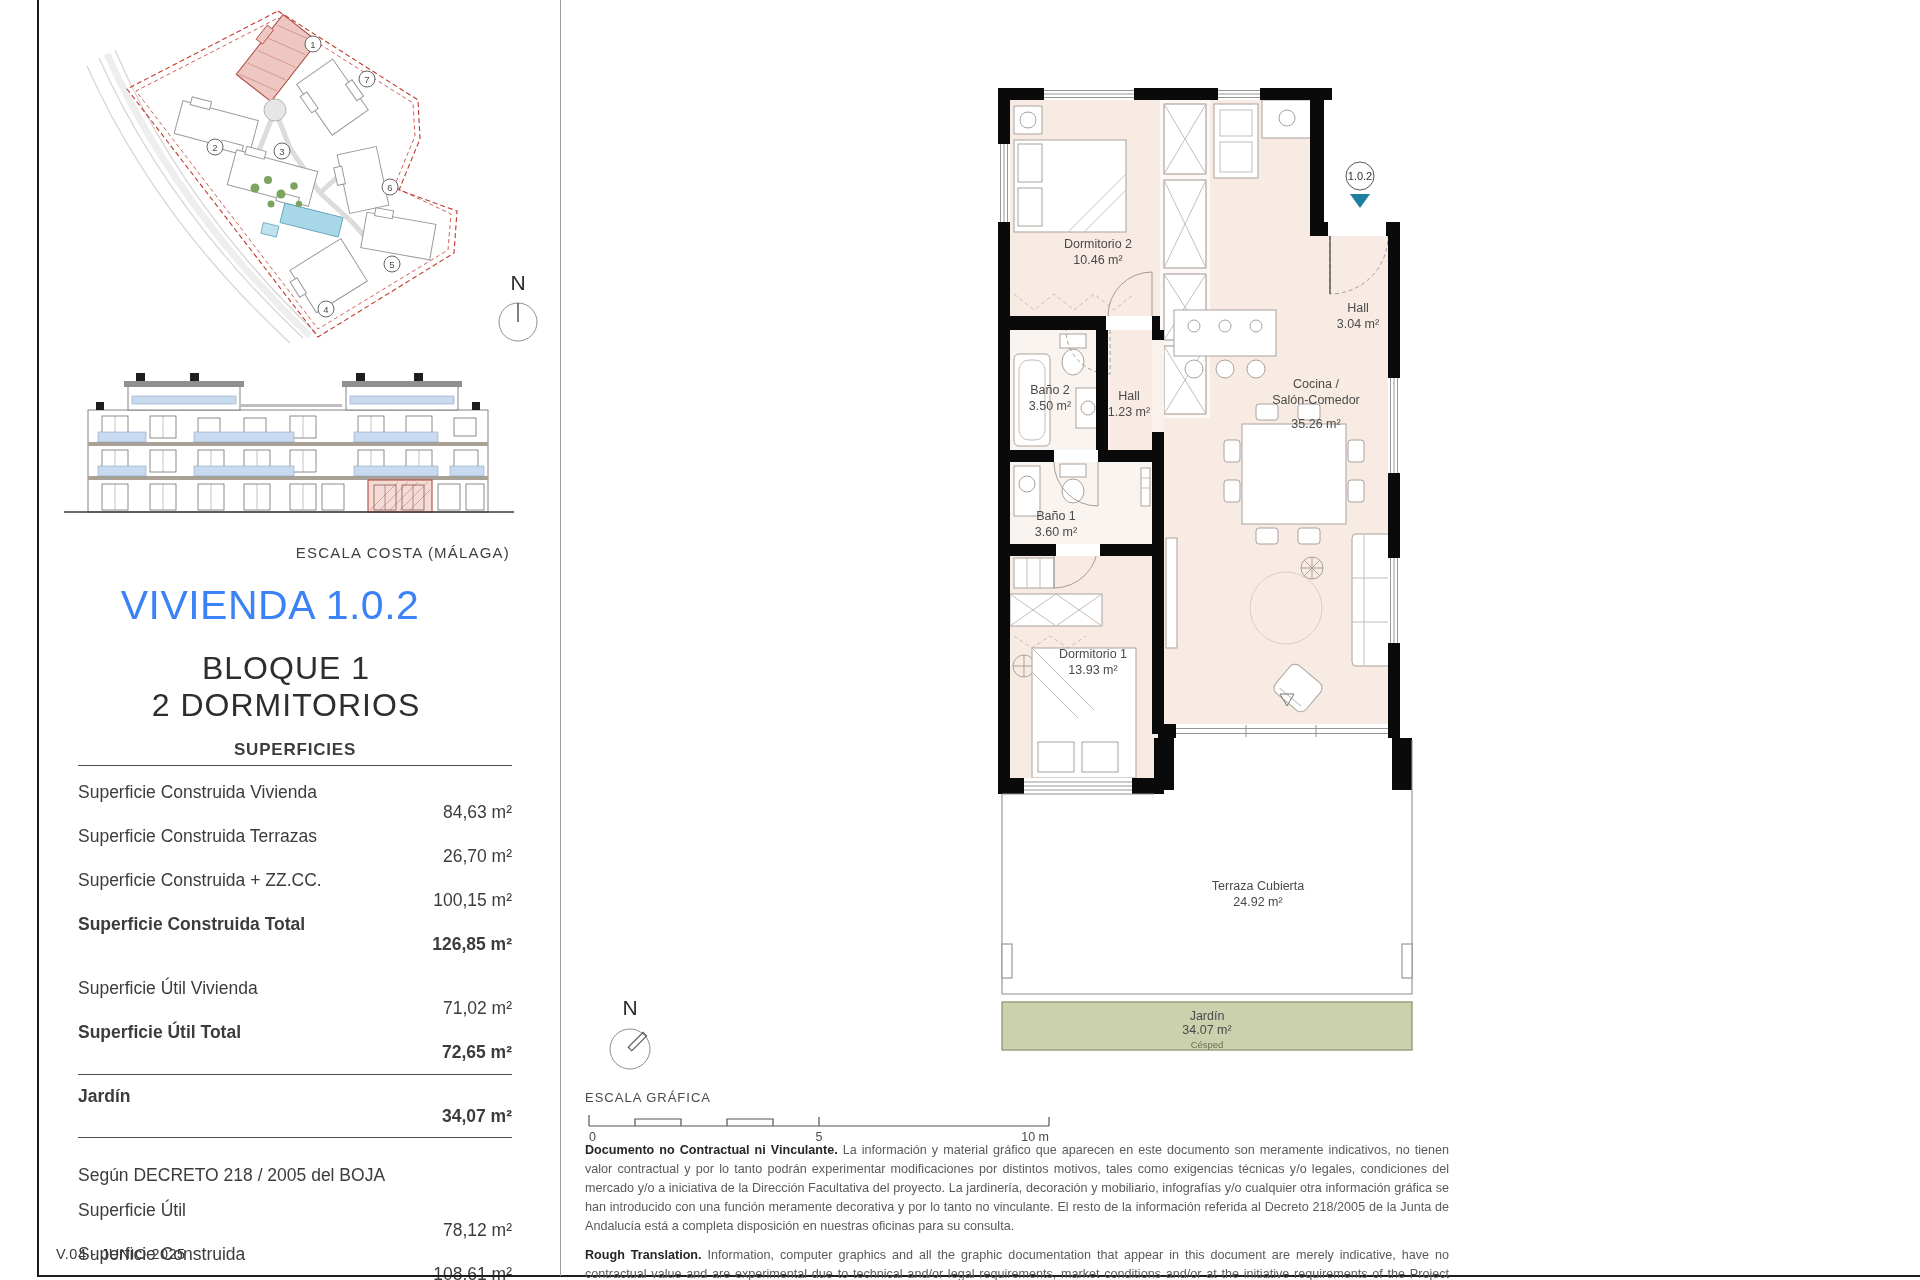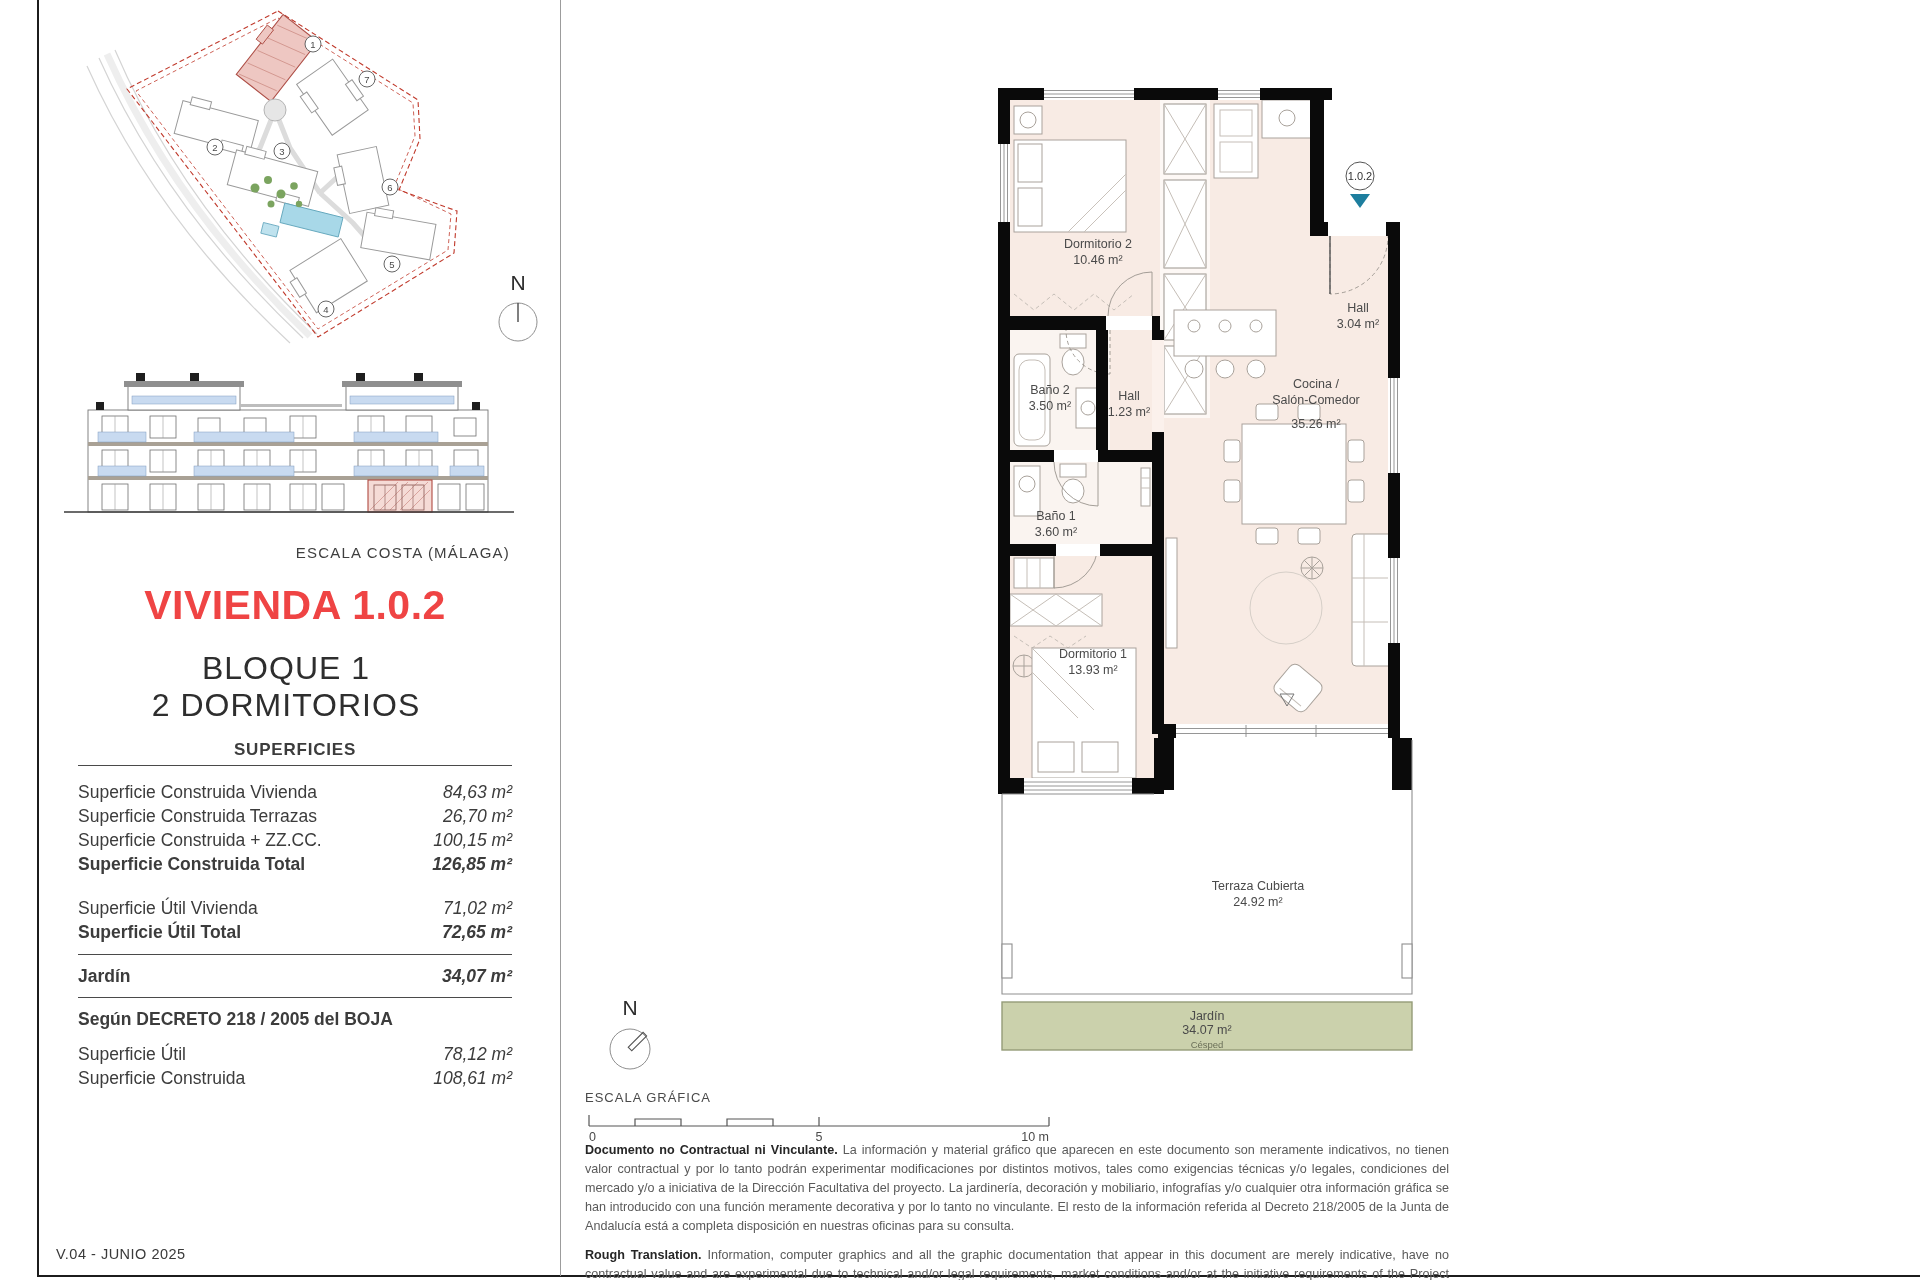--- a/index.html
+++ b/index.html
@@ -6,30 +6,30 @@
     font-family:"Liberation Sans",sans-serif;color:#3a3a3a;}
   .abs{position:absolute;}
   #page{position:relative;width:1920px;height:1280px;background:#fff;}
   
   .frame-left{left:37px;top:0;width:2px;height:1277px;background:#1c1c1c;}
   .frame-bottom{left:37px;top:1275px;width:1883px;height:2px;background:#1c1c1c;}
   .divider{left:560px;top:0;width:1px;height:1276px;background:#9c9c9c;}
   .footer{left:56px;top:1246px;font-size:14.5px;letter-spacing:.5px;color:#3a3a3a;font-weight:300;}
   
   .caption{left:60px;top:544px;width:450px;text-align:right;font-size:15px;letter-spacing:1.2px;color:#3f3f3f;}
-  .title{left:69px;top:582px;width:452px;text-align:center;font-size:41px;font-weight:bold;color:#ef4444;letter-spacing:.5px;}
+  .title{left:44px;top:582px;width:452px;text-align:center;font-size:41px;font-weight:normal;color:#3b82f6;letter-spacing:.5px;}
   .subtitle{left:60px;top:650px;width:452px;text-align:center;font-size:32px;font-weight:300;color:#2e2e2e;line-height:37px;letter-spacing:1px;}
   .sup-header{left:78px;top:740px;width:434px;text-align:center;font-size:17px;letter-spacing:.8px;color:#3c3c3c;font-weight:bold;}
   .table{left:78px;top:765px;width:434px;font-size:17.5px;color:#3c3c3c;}
   .rule{border-top:1.6px solid #4a4a4a;height:0;margin:0;}
   .trow{display:flex;justify-content:space-between;line-height:24px;}
-  .trow .val{font-style:italic;}
+  .trow .val{margin-top:20px;}
   .trow.bold{font-weight:bold;}
   .gap20{height:20px;} .gap14{height:14px;} .gap10{height:10px;}
-  .decreto{font-weight:bold;line-height:26px;margin-top:8px;}
+  .decreto{font-weight:normal;line-height:26px;margin-top:24px;}
   
   .escala-label{left:585px;top:1090px;font-size:13px;letter-spacing:1px;color:#4a4a4a;}
   .disclaimer{left:585px;top:1140px;width:864px;font-size:12.6px;line-height:1.5;color:#5a5a5a;text-align:justify;}
   .disclaimer b{color:#262626;}
   .disclaimer p{margin:1px 0 11px 0;}
   svg{display:block;font-family:"Liberation Sans",sans-serif;}
   svg text{fill:#4a4a4a;}
   .plan-label{font-size:12.5px;}
   .plan-label-sm{font-size:9.5px;fill:#6b6f58;}
   .badge-text{font-size:11px;fill:#333;}

